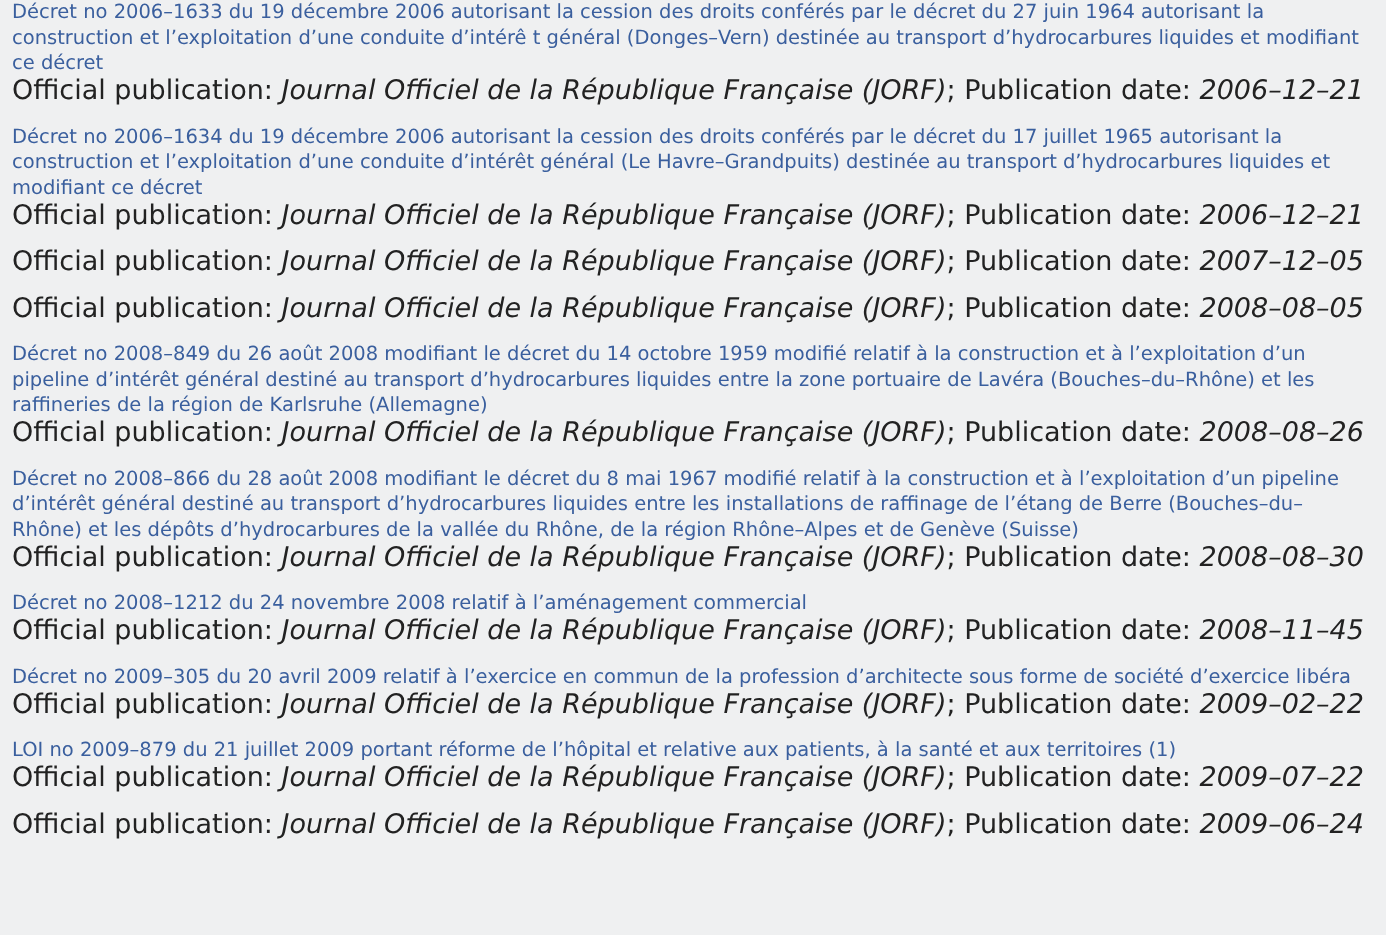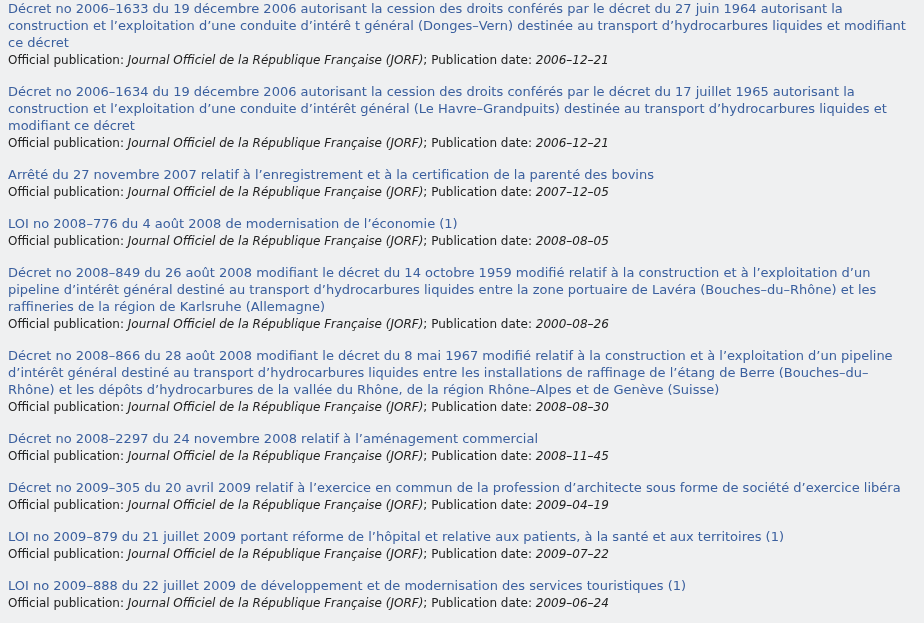--- a/index.html
+++ b/index.html
@@ -23,21 +23,21 @@
     margin: 0 0 14px 0;
   }
   .entry-title {
     color: #3a5f9e;
     font-size: 13px;
     line-height: 17px;
     margin: 0;
   }
   .entry-meta {
     color: #222222;
-    font-size: 12px;
+    font-size: 18px;
     line-height: 17px;
     margin: 1px 0 0 0;
   }
   .entry-meta .pub-name {
     font-style: italic;
     color: #222222;
   }
   .entry-meta .pub-date {
     font-style: italic;
     color: #222222;
@@ -52,44 +52,41 @@
 <div id="list">
     <div class="entry">
       <div class="entry-title">Décret no 2006–1633 du 19 décembre 2006 autorisant la cession des droits conférés par le décret du 27 juin 1964 autorisant la construction et l’exploitation d’une conduite d’intérê t général (Donges–Vern) destinée au transport d’hydrocarbures liquides et modifiant ce décret</div>
       <div class="entry-meta"><span class="meta-label">Official publication:</span> <span class="pub-name">Journal Officiel de la République Française (JORF)</span><span>;</span> <span class="meta-label">Publication date:</span> <span class="pub-date">2006–12–21</span></div>
     </div>
     <div class="entry">
       <div class="entry-title">Décret no 2006–1634 du 19 décembre 2006 autorisant la cession des droits conférés par le décret du 17 juillet 1965 autorisant la construction et l’exploitation d’une conduite d’intérêt général (Le Havre–Grandpuits) destinée au transport d’hydrocarbures liquides et modifiant ce décret</div>
       <div class="entry-meta"><span class="meta-label">Official publication:</span> <span class="pub-name">Journal Officiel de la République Française (JORF)</span><span>;</span> <span class="meta-label">Publication date:</span> <span class="pub-date">2006–12–21</span></div>
     </div>
     <div class="entry">
-      <div class="entry-title">Arrêté du 27 novembre 2007 relatif à l’enregistrement et à la certification de la parenté des bovins</div>
       <div class="entry-meta"><span class="meta-label">Official publication:</span> <span class="pub-name">Journal Officiel de la République Française (JORF)</span><span>;</span> <span class="meta-label">Publication date:</span> <span class="pub-date">2007–12–05</span></div>
     </div>
     <div class="entry">
-      <div class="entry-title">LOI no 2008–776 du 4 août 2008 de modernisation de l’économie (1)</div>
       <div class="entry-meta"><span class="meta-label">Official publication:</span> <span class="pub-name">Journal Officiel de la République Française (JORF)</span><span>;</span> <span class="meta-label">Publication date:</span> <span class="pub-date">2008–08–05</span></div>
     </div>
     <div class="entry">
       <div class="entry-title">Décret no 2008–849 du 26 août 2008 modifiant le décret du 14 octobre 1959 modifié relatif à la construction et à l’exploitation d’un pipeline d’intérêt général destiné au transport d’hydrocarbures liquides entre la zone portuaire de Lavéra (Bouches–du–Rhône) et les raffineries de la région de Karlsruhe (Allemagne)</div>
-      <div class="entry-meta"><span class="meta-label">Official publication:</span> <span class="pub-name">Journal Officiel de la République Française (JORF)</span><span>;</span> <span class="meta-label">Publication date:</span> <span class="pub-date">2000–08–26</span></div>
+      <div class="entry-meta"><span class="meta-label">Official publication:</span> <span class="pub-name">Journal Officiel de la République Française (JORF)</span><span>;</span> <span class="meta-label">Publication date:</span> <span class="pub-date">2008–08–26</span></div>
     </div>
     <div class="entry">
       <div class="entry-title">Décret no 2008–866 du 28 août 2008 modifiant le décret du 8 mai 1967 modifié relatif à la construction et à l’exploitation d’un pipeline d’intérêt général destiné au transport d’hydrocarbures liquides entre les installations de raffinage de l’étang de Berre (Bouches–du– Rhône) et les dépôts d’hydrocarbures de la vallée du Rhône, de la région Rhône–Alpes et de Genève (Suisse)</div>
       <div class="entry-meta"><span class="meta-label">Official publication:</span> <span class="pub-name">Journal Officiel de la République Française (JORF)</span><span>;</span> <span class="meta-label">Publication date:</span> <span class="pub-date">2008–08–30</span></div>
     </div>
     <div class="entry">
-      <div class="entry-title">Décret no 2008–2297 du 24 novembre 2008 relatif à l’aménagement commercial</div>
+      <div class="entry-title">Décret no 2008–1212 du 24 novembre 2008 relatif à l’aménagement commercial</div>
       <div class="entry-meta"><span class="meta-label">Official publication:</span> <span class="pub-name">Journal Officiel de la République Française (JORF)</span><span>;</span> <span class="meta-label">Publication date:</span> <span class="pub-date">2008–11–45</span></div>
     </div>
     <div class="entry">
       <div class="entry-title">Décret no 2009–305 du 20 avril 2009 relatif à l’exercice en commun de la profession d’architecte sous forme de société d’exercice libéra</div>
-      <div class="entry-meta"><span class="meta-label">Official publication:</span> <span class="pub-name">Journal Officiel de la République Française (JORF)</span><span>;</span> <span class="meta-label">Publication date:</span> <span class="pub-date">2009–04–19</span></div>
+      <div class="entry-meta"><span class="meta-label">Official publication:</span> <span class="pub-name">Journal Officiel de la République Française (JORF)</span><span>;</span> <span class="meta-label">Publication date:</span> <span class="pub-date">2009–02–22</span></div>
     </div>
     <div class="entry">
       <div class="entry-title">LOI no 2009–879 du 21 juillet 2009 portant réforme de l’hôpital et relative aux patients, à la santé et aux territoires (1)</div>
       <div class="entry-meta"><span class="meta-label">Official publication:</span> <span class="pub-name">Journal Officiel de la République Française (JORF)</span><span>;</span> <span class="meta-label">Publication date:</span> <span class="pub-date">2009–07–22</span></div>
     </div>
     <div class="entry">
-      <div class="entry-title">LOI no 2009–888 du 22 juillet 2009 de développement et de modernisation des services touristiques (1)</div>
       <div class="entry-meta"><span class="meta-label">Official publication:</span> <span class="pub-name">Journal Officiel de la République Française (JORF)</span><span>;</span> <span class="meta-label">Publication date:</span> <span class="pub-date">2009–06–24</span></div>
     </div>
   </div>
 
 </body></html>

